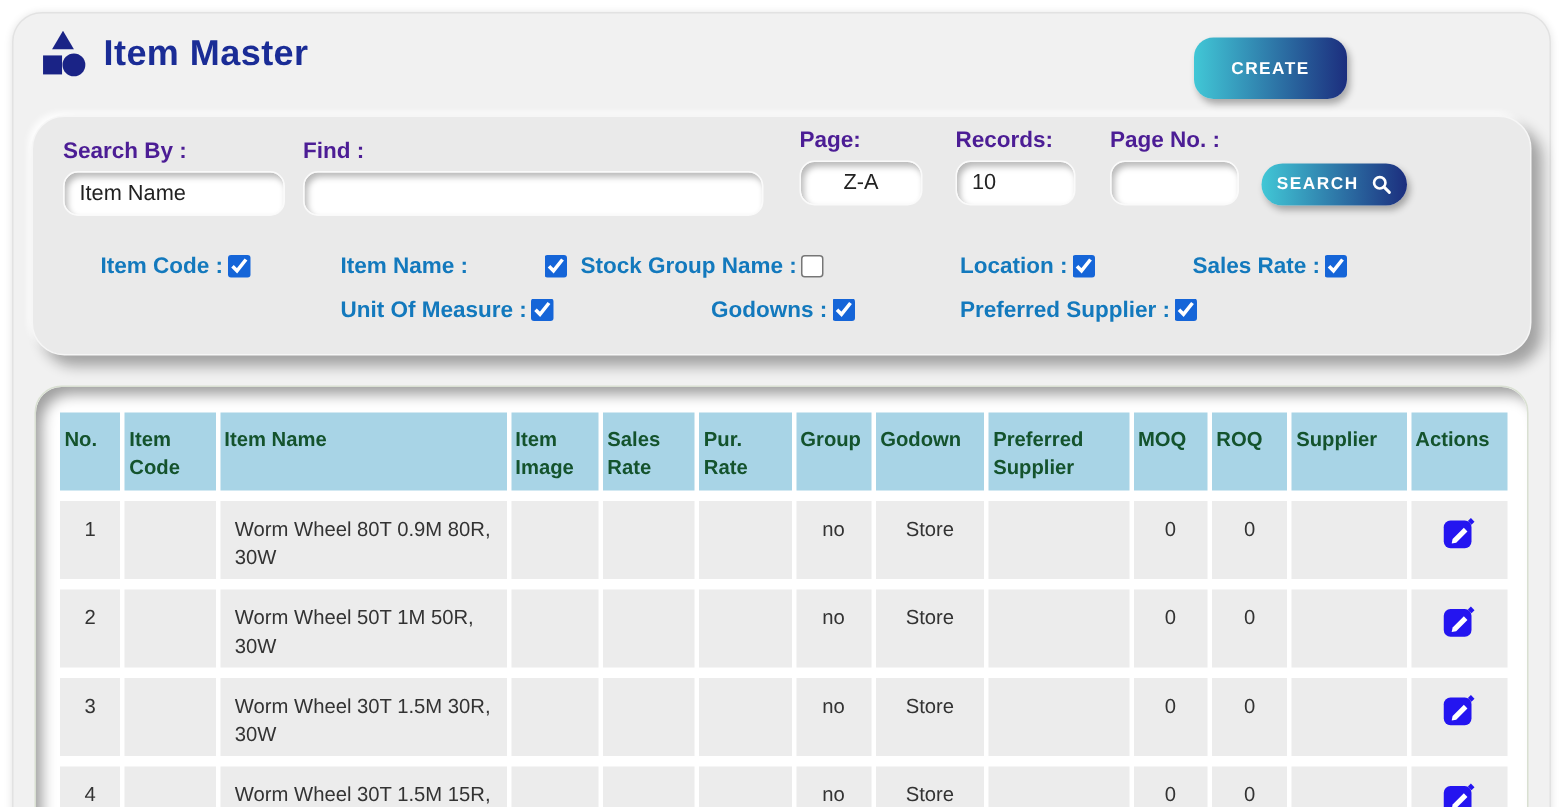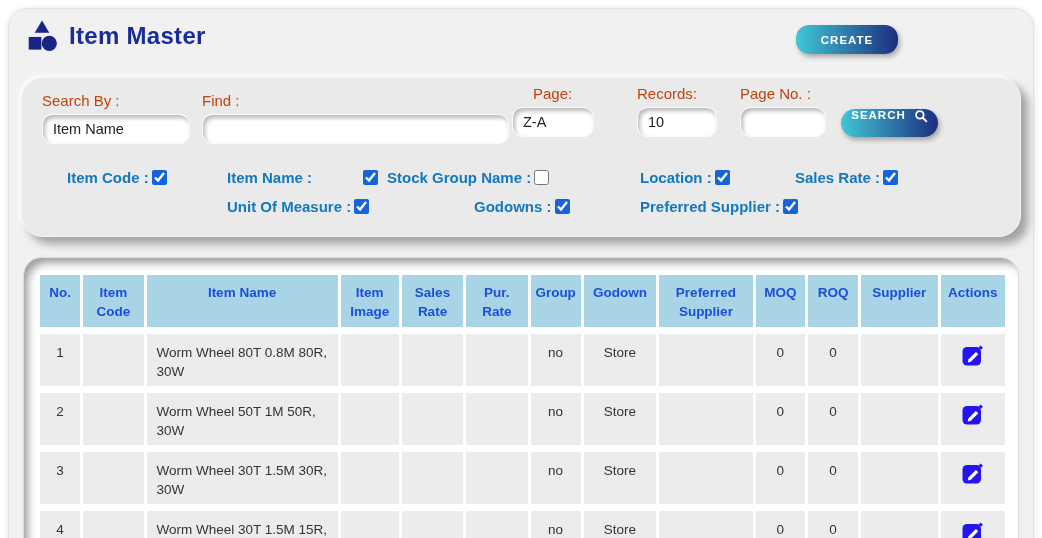--- a/index.html
+++ b/index.html
@@ -14,56 +14,56 @@
   }
 
   
   .titlebar { position:absolute; left:0; top:0; width:100%; height:60px; }
   .app-icon { position:absolute; left:14px; top:8px; width:38px; height:38px; }
   .page-title {
     position:absolute; left:60px; top:13px;
     font-size:24px; font-weight:600; color:#1a2c96; letter-spacing:0.3px;
   }
   .create-btn {
-    position:absolute; left:787px; top:16px; width:102px; height:29px;
+    position:absolute; left:787px; top:16px; width:102px; height:41px;
     border:none; border-radius:13px; cursor:pointer;
     background:linear-gradient(90deg,#41c7d6 0%,#1c2e7e 100%);
     color:#fff; font-family:"Liberation Sans",sans-serif;
     font-size:11.5px; font-weight:bold; letter-spacing:1px;
     box-shadow:2px 3px 5px rgba(0,0,0,0.3);
   }
 
   
   .filter-panel {
     position:absolute; left:12px; top:68px; width:1000px; height:160px;
     background:#eaeaea; border:1px solid #f6f6f6; border-radius:22px;
     box-shadow:7px 7px 9px rgba(0,0,0,0.33), -2px -2px 4px rgba(255,255,255,0.85);
   }
   .f-label {
-    position:absolute; font-size:15px; font-weight:400; color:#c2410c; white-space:nowrap;
+    position:absolute; font-size:15px; font-weight:700; color:#4c1d95; white-space:nowrap;
   }
   .f-input {
     position:absolute; height:30px; border:1px solid #fafafa; border-radius:10px;
     background:#fff; box-shadow:inset 2px 3px 4px rgba(0,0,0,0.28);
     font-family:"Liberation Sans",sans-serif; font-size:14.5px; color:#222;
     padding:0 10px; outline:none;
   }
   .lbl-searchby { left:20px; top:14px; }   .in-searchby { left:20px; top:36px; width:148px; }
   .lbl-find     { left:180px; top:14px; }  .in-find     { left:180px; top:36px; width:307px; }
-  .lbl-sort     { left:511px; top:7px; }   .in-sort     { left:490px; top:29px; width:82px; }
+  .lbl-sort     { left:511px; top:7px; }   .in-sort     { left:511px; top:29px; width:82px;text-align:center; }
   .lbl-records  { left:615px; top:7px; }   .in-records  { left:615px; top:29px; width:80px; }
   .lbl-pageno   { left:718px; top:7px; }   .in-pageno   { left:718px; top:29px; width:86px; }
   .search-btn {
     position:absolute; left:819px; top:31px; width:97px; height:28px;
     border:none; border-radius:14px; cursor:pointer;
     background:linear-gradient(90deg,#41c7d6 0%,#1c2e7e 100%);
     color:#fff; font-family:"Liberation Sans",sans-serif;
     font-size:11.5px; font-weight:bold; letter-spacing:1px;
     box-shadow:2px 3px 5px rgba(0,0,0,0.3);
-    display:flex; align-items:flex-start; justify-content:center; gap:8px;
+    display:flex; align-items:center; justify-content:center; gap:8px;
   }
   .cbg { position:absolute; display:flex; align-items:center; height:20px; }
   .cbg .cb-label { font-size:15px; font-weight:600; color:#1379bd; white-space:nowrap;margin-left:25px; }
   .cbg input[type=checkbox] { width:15px; height:15px; margin-left:3px; accent-color:#1565d8; cursor:pointer; }
   .cb0 { left:20px;  top:89px; }
   .cb1 { left:180px; top:89px;gap:48px; }
   .cb2 { left:340px; top:89px; }
   .cb3 { left:593px; top:89px; }
   .cb4 { left:748px; top:89px; }
   .cb5 { left:20px;  top:118px; }
@@ -77,22 +77,22 @@
     background:#fff; border:1px solid #d9e0d2; border-radius:18px;
     box-shadow:inset 6px 7px 9px -2px rgba(0,0,0,0.38);
     overflow:hidden;
   }
   table.items {
     margin:10px 0 0 13px;
     border-collapse:separate; border-spacing:3px 7px;
     table-layout:fixed; width:971px;
   }
   table.items th {
-    background:#a8d4e6; color:#1d4ed8;
-    font-size:13.5px; font-weight:bold; text-align:center; vertical-align:top;
+    background:#a8d4e6; color:#14532d;
+    font-size:13.5px; font-weight:bold; text-align:left; vertical-align:top;
     height:52px; padding:8px 3px 0 3px; line-height:19px;
   }
   table.items td {
     background:#ececec; color:#333;
     font-size:13.5px; text-align:center; vertical-align:top;
     height:52px; padding:9px 4px 0 4px; line-height:19px;
   }
   table.items td.c2 { text-align:left; padding-left:10px; padding-right:10px; }
   .edit-btn { background:none; border:none; cursor:pointer; padding:0; line-height:0; }
 </style>
@@ -196,21 +196,21 @@
               <th>MOQ</th>
               <th>ROQ</th>
               <th>Supplier</th>
               <th>Actions</th>
             </tr>
         </thead>
         <tbody>
             <tr>
               <td class="c0">1</td>
               <td class="c1"></td>
-              <td class="c2">Worm Wheel 80T 0.8M 80R, 30W</td>
+              <td class="c2">Worm Wheel 80T 0.9M 80R, 30W</td>
               <td class="c3"></td>
               <td class="c4"></td>
               <td class="c5"></td>
               <td class="c6">no</td>
               <td class="c7">Store</td>
               <td class="c8"></td>
               <td class="c9">0</td>
               <td class="c10">0</td>
               <td class="c11"></td>
               <td class="c12">

